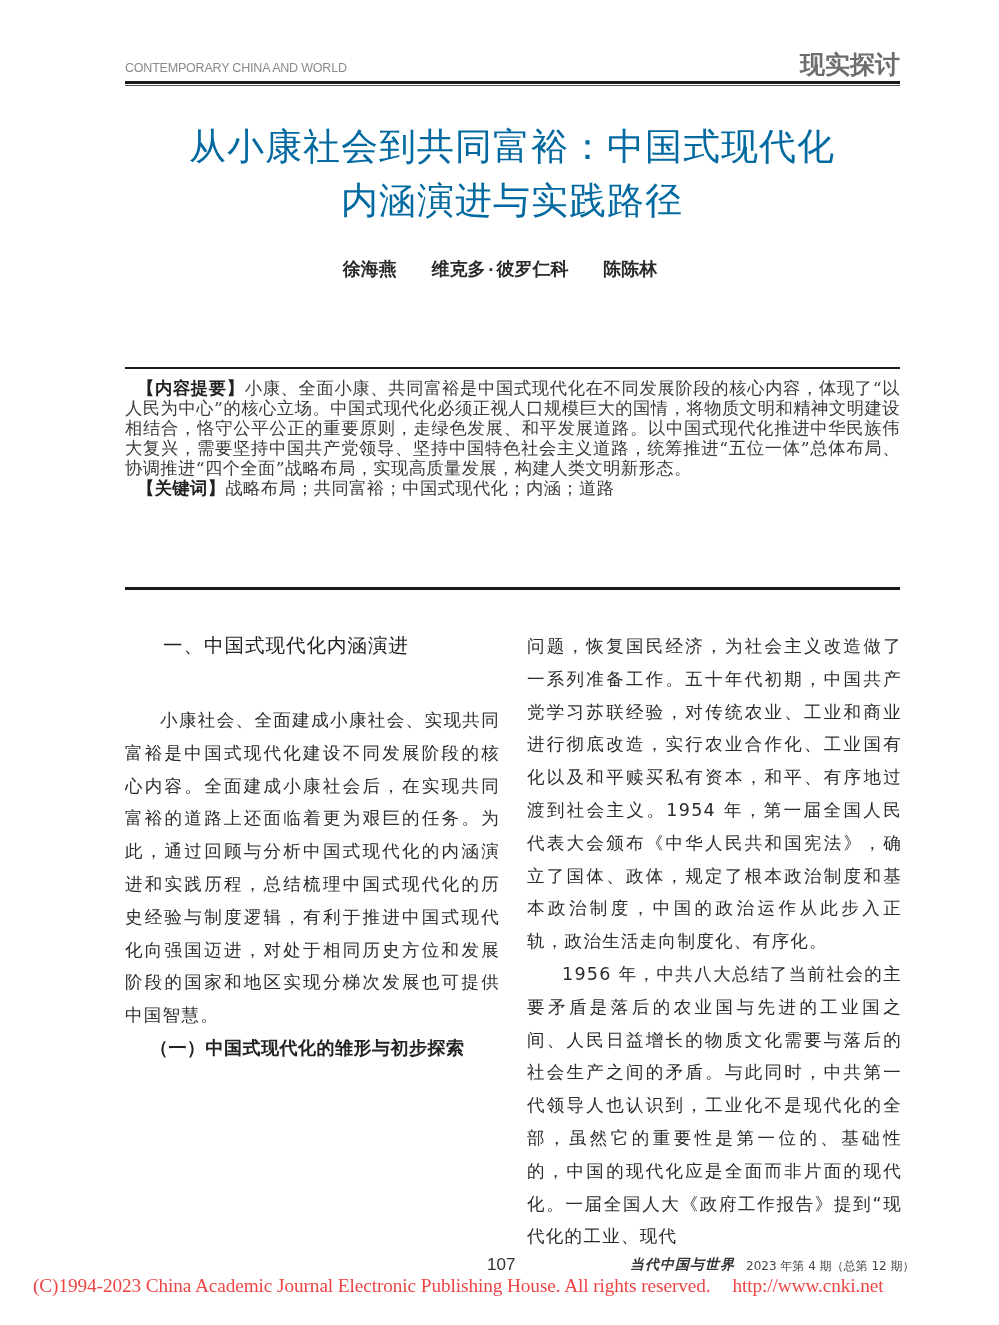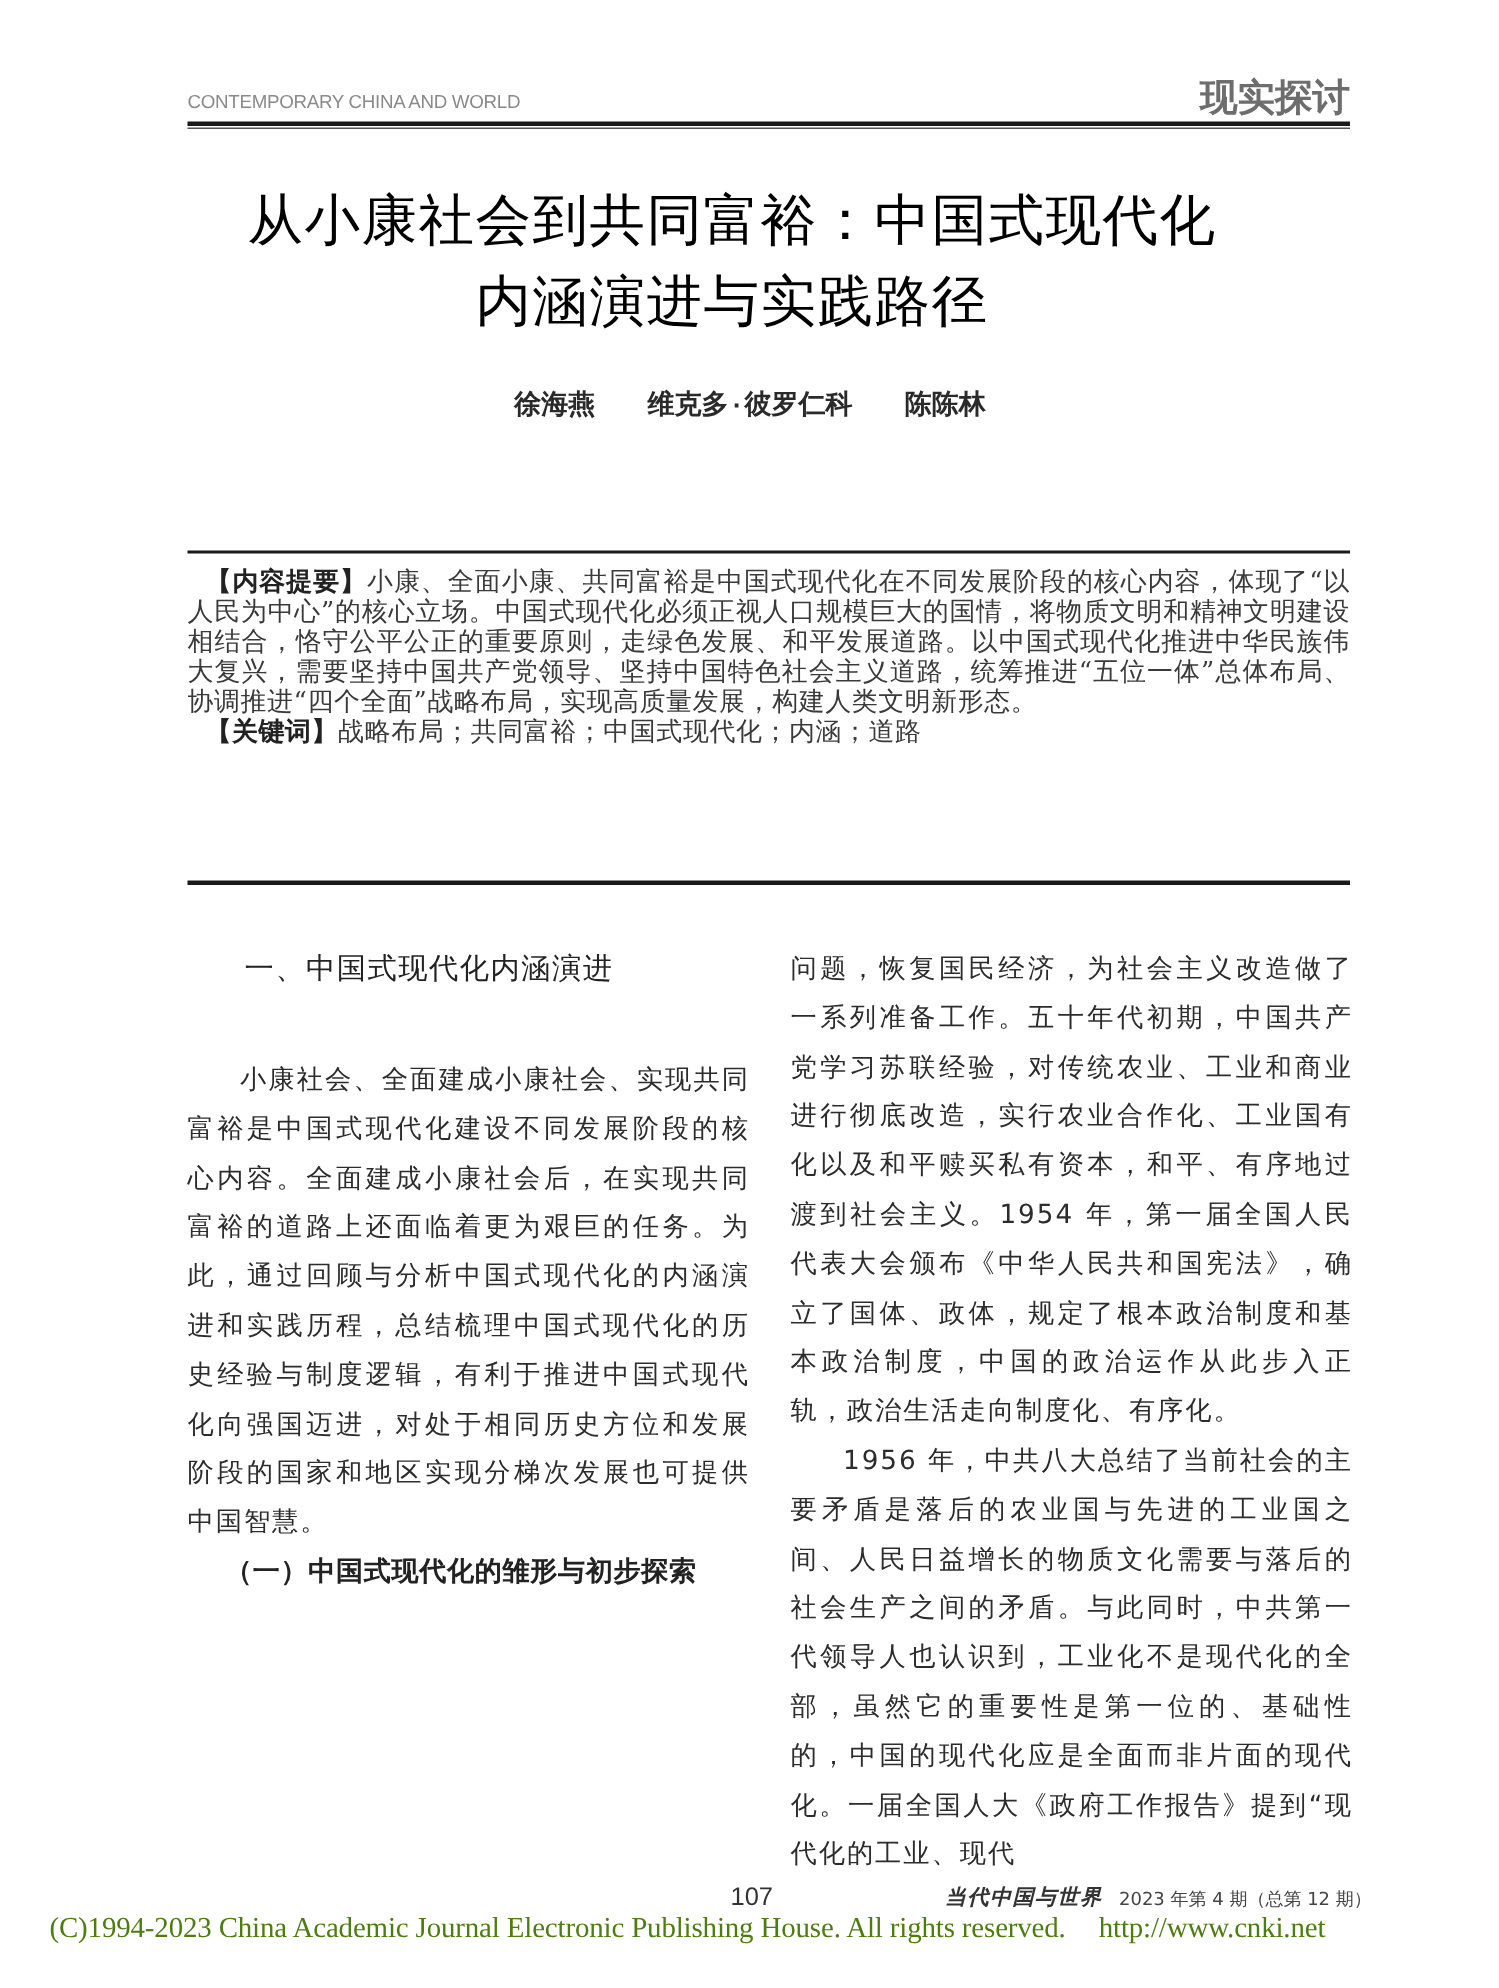--- a/index.html
+++ b/index.html
@@ -7,22 +7,22 @@
          font-family: "DejaVu Sans", "Liberation Sans", sans-serif; color: #2a2a2a; }
 
   .running-head { position: absolute; left: 125px; top: 58px; width: 775px; height: 22px; }
   .running-head .journal-en { position: absolute; left: 0; top: 3px; font-family: "Liberation Sans", sans-serif;
      font-size: 12.5px; color: #8a8a8a; letter-spacing: -0.2px; }
   .running-head .section-tag { position: absolute; right: 0; top: -10px; font-size: 25px; font-weight: bold;
      color: #6d6d6d; letter-spacing: 0px; }
   .head-rule { position: absolute; left: 125px; top: 81px; width: 775px; height: 3px; background: #1a1a1a; }
   .head-rule-thin { position: absolute; left: 125px; top: 85px; width: 775px; height: 1px; background: #555; }
 
-  .title { position: absolute; left: 88px; width: 800px; text-align: center; font-size: 37px;
-     font-weight: normal; color: #000000; letter-spacing: 1px; margin: 0; line-height: 1; }
+  .title { position: absolute; left: 112px; width: 800px; text-align: center; font-size: 37px;
+     font-weight: normal; color: #0369a1; letter-spacing: 1px; margin: 0; line-height: 1; }
   .title.l1 { top: 128px; }
   .title.l2 { top: 182px; }
 
   .authors { position: absolute; left: 100px; width: 800px; top: 257px; text-align: center;
      font-family: Liberation Mono, monospace; font-size: 18px; font-weight: bold; color: #2a2a2a; }
   .authors span { margin: 0 12px; }
 
   .rule-top { position: absolute; left: 125px; top: 367px; width: 775px; height: 2px; background: #1a1a1a; }
   .rule-bottom { position: absolute; left: 125px; top: 587px; width: 775px; height: 3px; background: #1a1a1a; }
 
@@ -45,21 +45,21 @@
   .col h3 { font-size: 18px; font-weight: bold; margin: 0; padding-left: 25px; letter-spacing: 0.5px;
      line-height: 32.8px; color: #222; }
   .col .gap { height: 20px; }
 
   .footer-page { position: absolute; left: 487px; top: 1255px; font-family: "Liberation Sans", sans-serif;
      font-size: 17px; color: #333; }
   .footer-journal { position: absolute; left: 630px; top: 1256px; font-family: "DejaVu Serif", serif;
      font-size: 14px; font-style: italic; font-weight: bold; color: #333; letter-spacing: 1px; }
   .footer-issue { position: absolute; left: 746px; top: 1258px; font-size: 12px; color: #444; }
   .copyright { position: absolute; left: 33px; top: 1275px; font-family: "Liberation Serif", serif;
-     font-size: 19.3px; color: #4d7c0f; white-space: nowrap; letter-spacing: -0.1px; }
+     font-size: 19.3px; color: #ef4444; white-space: nowrap; letter-spacing: -0.1px; }
   .copyright .url { margin-left: 22px; }
 </style>
 </head>
 <body>
 
 <div class="running-head">
   <span class="journal-en">CONTEMPORARY CHINA AND WORLD</span>
   <span class="section-tag">现实探讨</span>
 </div>
 <div class="head-rule"></div>

